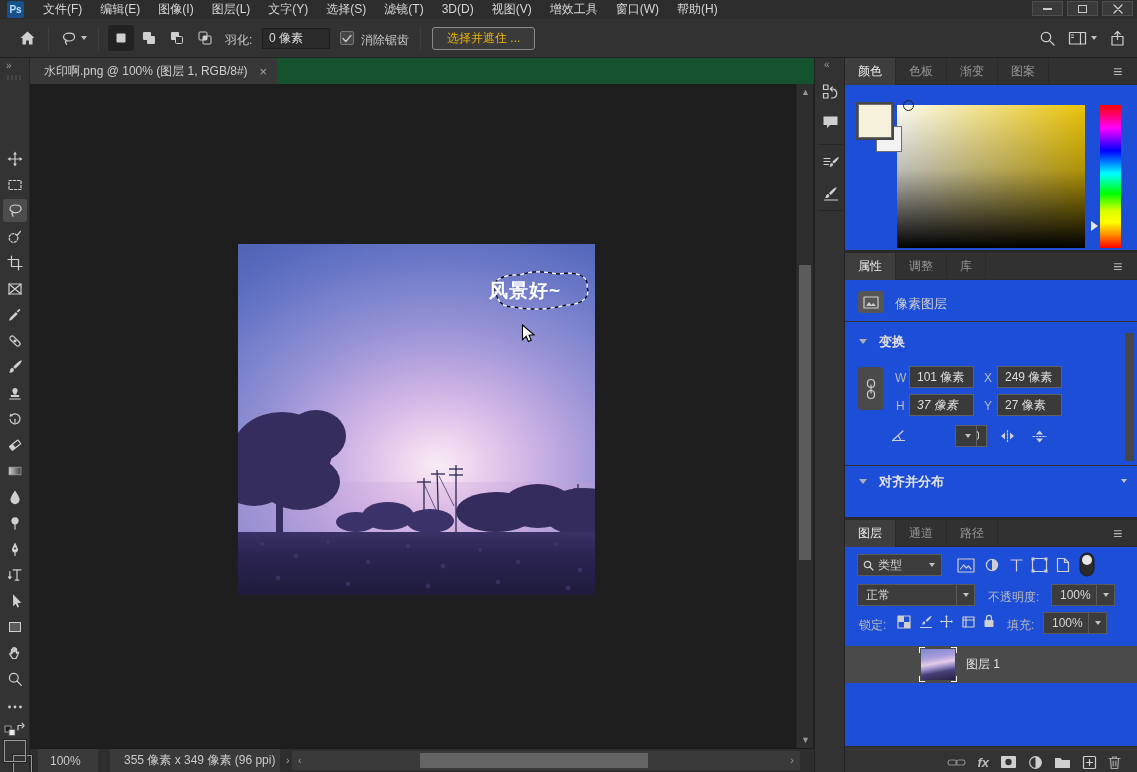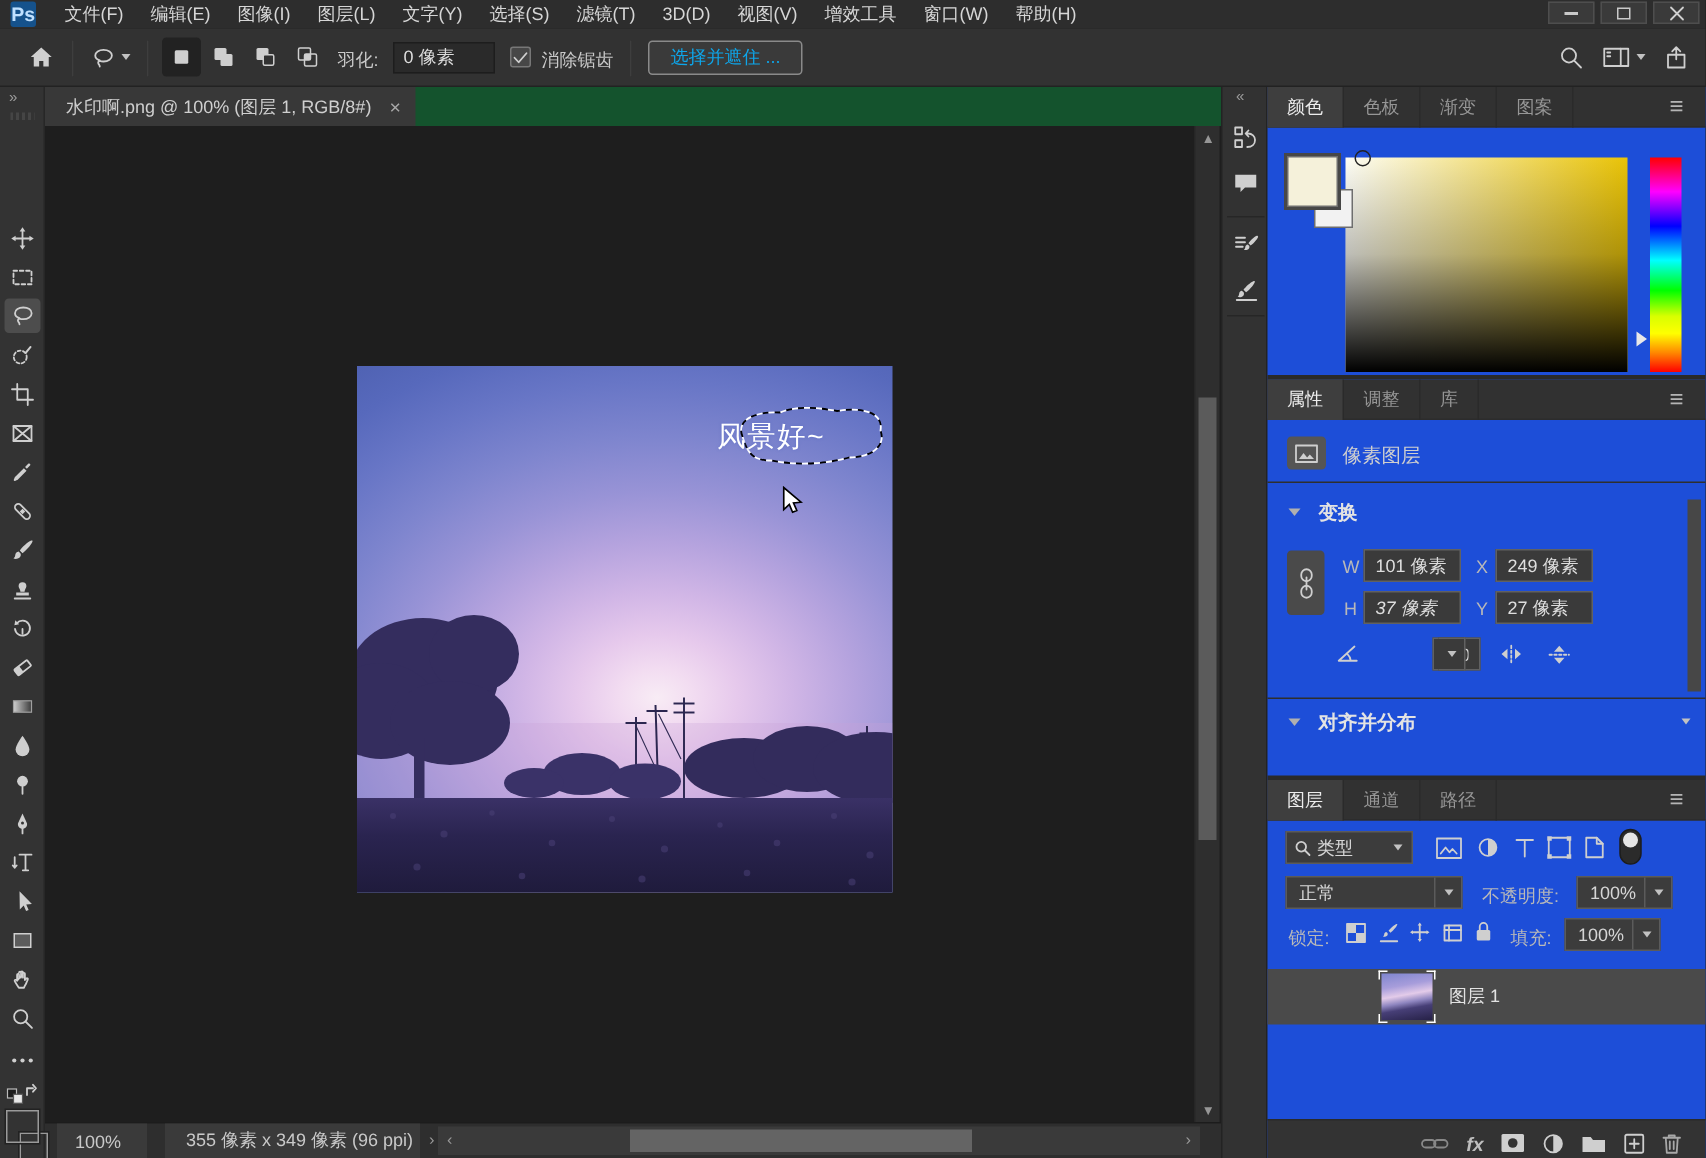--- a/index.html
+++ b/index.html
@@ -7,40 +7,40 @@
     font-family:"Liberation Sans","DejaVu Sans",sans-serif; }
   .abs { position:absolute; }
   svg.ic-svg { display:block; }
   .ic { stroke:#cfcfcf; fill:none; stroke-width:1.2; stroke-linecap:round; stroke-linejoin:round; }
   .icf { fill:#cfcfcf; stroke:none; }
 
   
   #menubar { left:0; top:0; width:1137px; height:19px; background:#2d2d2d; z-index:40;
     display:flex; align-items:center; }
   #ps-logo { width:17px; height:17px; margin:0 10px 0 7px; background:#15528c; border-radius:2px;
-    color:#bfe0ff; font-size:13px; font-weight:bold; display:flex; align-items:center; justify-content:center; }
+    color:#bfe0ff; font-size:10px; font-weight:bold; display:flex; align-items:center; justify-content:center; }
   .mi { color:#d6d6d6; font-size:12px; padding:0 9px; line-height:19px; white-space:nowrap; }
   #win-controls { position:absolute; right:4px; top:1px; display:flex; }
   .wcb { width:31px; height:15px; display:flex; align-items:center; justify-content:center;
     border:1px solid #4e4e4e; background:#3a3a3a; margin-left:4px; }
 
   
   #optionsbar { left:0; top:19px; width:1137px; height:39px; background:#323232;
     border-bottom:1px solid #222; z-index:39; }
   .opt-sep { position:absolute; top:8px; width:1px; height:24px; background:#262626; border-right:1px solid #3e3e3e; }
   .opt-cell { position:absolute; top:6px; width:26px; height:26px; display:flex; align-items:center; justify-content:center; border-radius:3px; }
   .opt-cell.pressed { background:#222; }
   #feather-label,#aa-label { position:absolute; color:#c9c9c9; font-size:12px; top:13px; }
   #feather-input { position:absolute; left:262px; top:9px; width:68px; height:21px; background:#2a2a2a;
     border:1px solid #1d1d1d; color:#dcdcdc; font-size:12px; padding:0 6px;
     font-family:"Liberation Sans","DejaVu Sans",sans-serif; }
   #aa-check { position:absolute; left:340px; top:12px; width:14px; height:14px; background:#474747;
     border:1px solid #777; border-radius:2px; display:flex; align-items:center; justify-content:center; }
   #select-mask-btn { position:absolute; left:432px; top:8px; height:23px; padding:0 14px;
-    background:#3a3a3a; border:1px solid #8a8a8a; border-radius:3px; color:#0ea5e9; font-size:12px;
+    background:#3a3a3a; border:1px solid #8a8a8a; border-radius:3px; color:#eab308; font-size:12px;
     font-family:"Liberation Sans","DejaVu Sans",sans-serif; }
 
   
   #toolbar { left:0; top:58px; width:30px; height:714px; background:#333; border-right:1px solid #272727; z-index:30; }
   .tool { position:absolute; left:3px; width:24px; height:23px; display:flex; align-items:center; justify-content:center; border-radius:3px; }
   .tool.active { background:#4d4d4d; }
   #tb-expand { position:absolute; left:6px; top:2px; color:#9a9a9a; font-size:10px; letter-spacing:-2px; }
   .grip { position:absolute; left:7px; top:17px; width:16px; height:5px;
     background:repeating-linear-gradient(90deg,#454545 0 2px,transparent 2px 4px); }
 
@@ -58,22 +58,22 @@
   #canvas { left:30px; top:84px; width:766px; height:664px; background:#1e1e1e; z-index:10; }
   #vscroll { left:796px; top:84px; width:17px; height:664px; background:#2e2e2e; border-left:1px solid #262626; z-index:11; }
   #vthumb { position:absolute; left:2px; top:181px; width:12px; height:295px; background:#5b5b5b; }
   .scr-arrow { color:#969696; font-size:9px; position:absolute; left:4px; }
 
   #doc-image { left:238px; top:244px; width:357px; height:351px; z-index:12;
     background:
       radial-gradient(ellipse 100% 80% at 56% 63%,
         #f8ecf5 0%, #f2dcf1 7%, #e6c9ec 15%, #d1b6e6 25%, #b5a3de 37%,
         #9893d6 49%, #7e85ce 62%, #6876c6 75%, #5769bc 87%, #4d60b0 100%); }
-  #watermark { position:absolute; left:240px; top:34px; width:100px; color:#ffffff; font-size:19px;
-    font-weight:normal; letter-spacing:1px; text-shadow:0 0 2px rgba(90,110,200,.8); z-index:4; }
+  #watermark { position:absolute; left:251px; top:34px; width:100px; color:#ffffff; font-size:19px;
+    font-weight:bold; letter-spacing:1px; text-shadow:0 0 2px rgba(90,110,200,.8); z-index:4; }
   #ants { position:absolute; left:243px; top:22px; z-index:3; }
   #cursor { position:absolute; left:283px; top:80px; z-index:5; }
 
   
   #statusbar { left:30px; top:748px; width:784px; height:24px; background:#2e2e2e; border-top:1px solid #1c1c1c; z-index:15; }
   #status-zoom { position:absolute; left:8px; top:0; width:60px; height:23px; background:#3a3a3a;
     color:#c9c9c9; font-size:12px; display:flex; align-items:center; padding-left:12px; }
   #status-size { position:absolute; left:80px; top:0; height:23px; background:#3a3a3a; width:170px;
     color:#c9c9c9; font-size:12px; display:flex; align-items:center; padding-left:14px; }
   .chev { color:#9a9a9a; font-size:11px; }

